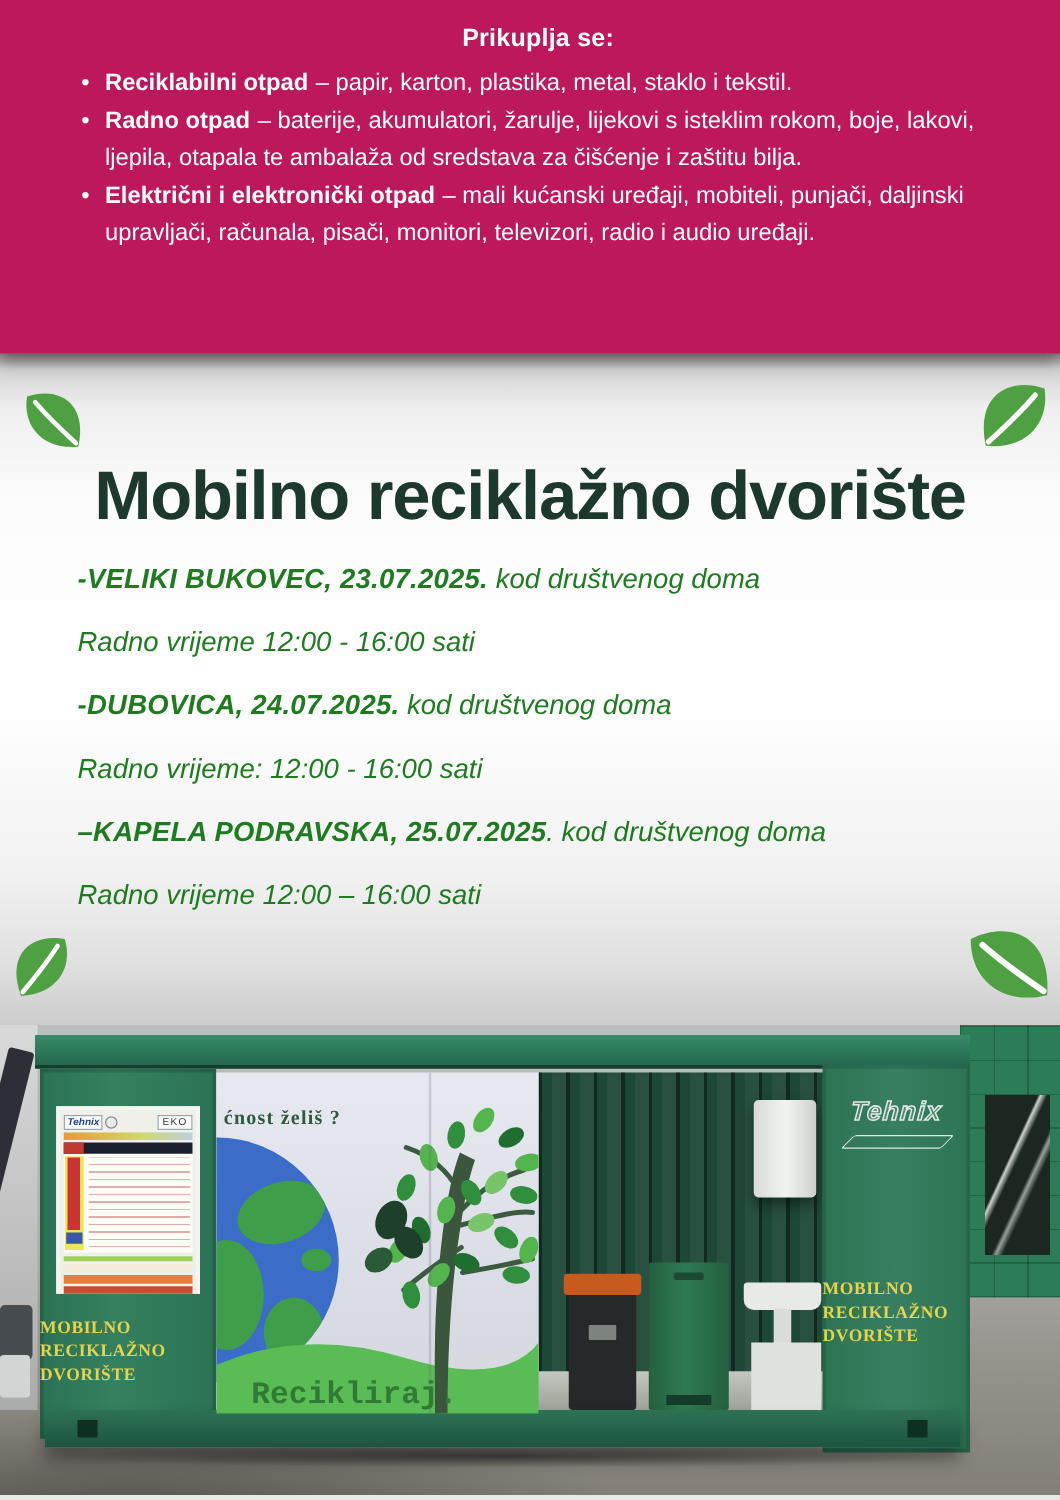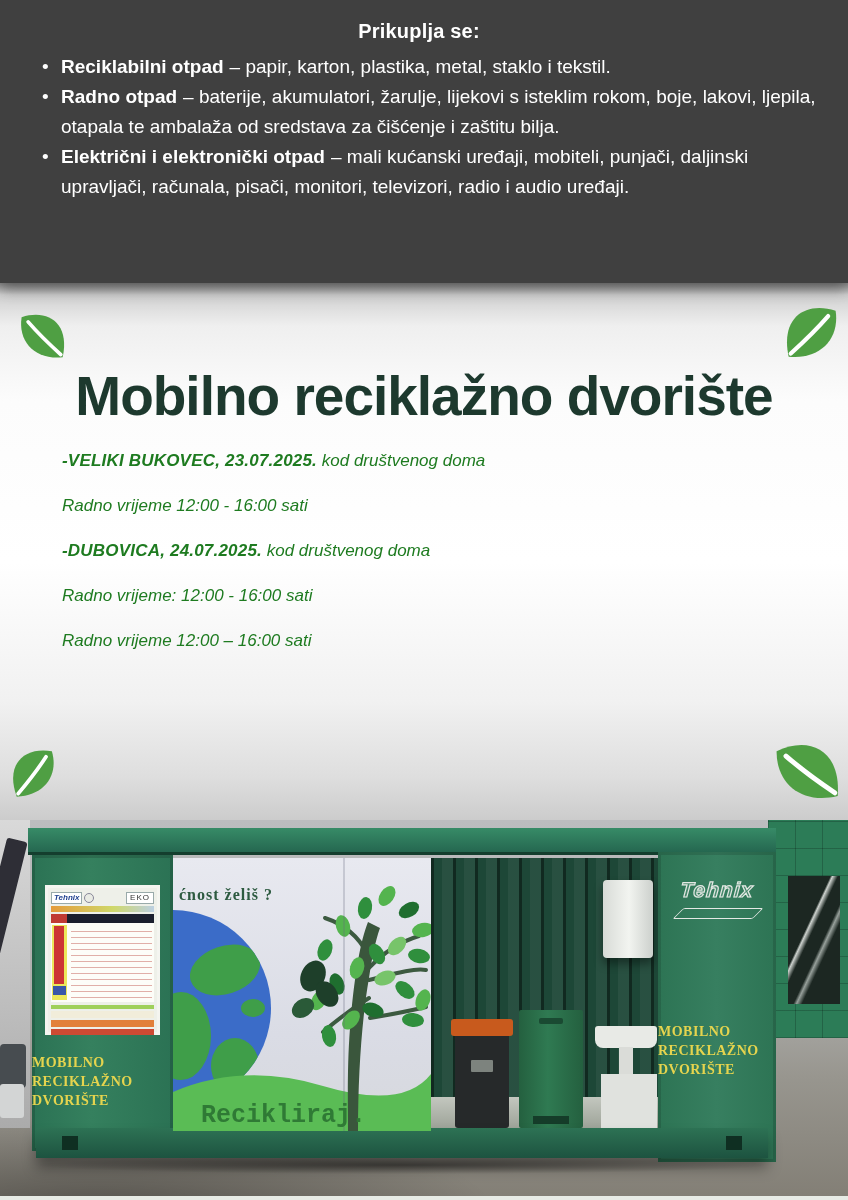--- a/index.html
+++ b/index.html
@@ -1,21 +1,21 @@
 <!DOCTYPE html>
 <html><head>
 <meta charset="utf-8">
 <style>
   html,body{margin:0;padding:0;background:#ffffff;}
   .page{position:relative;width:848px;height:1200px;overflow:hidden;
         font-family:"Liberation Sans",sans-serif;background:#fff;}
 
   
   .info{position:relative;z-index:3;box-sizing:border-box;width:848px;height:283px;
-        background:#404040;padding:20px 26px 0 16px;color:#fff;
+        background:#be185d;padding:20px 26px 0 39px;color:#fff;
         box-shadow:0 6px 14px rgba(45,45,45,.55);}
   .info-title{text-align:center;font-weight:700;font-size:20px;margin-bottom:9px;letter-spacing:.2px;}
   .info-list{list-style:none;margin:0;padding:0 6px 0 24px;font-size:19px;line-height:30px;}
   .info-list li{position:relative;padding-left:21px;}
   .info-list li::before{content:"•";position:absolute;left:2px;top:0;font-size:19px;}
   .li-lead{font-weight:700;margin-right:6px;}
 
   
   .mid{position:relative;z-index:1;width:848px;height:537px;
        background:linear-gradient(180deg,#8f8f8f 0%,#d2d2d2 2.2%,#efefef 8%,
@@ -23,21 +23,21 @@
   .leaf{position:absolute;}
   .leaf svg{display:block;width:100%;height:100%;}
   .leaf-tl{left:16px;top:22px;width:56px;height:58px;}
   .leaf-tr{left:778px;top:14px;width:64px;height:66px;transform:scaleX(-1);}
   .leaf-bl{left:4px;top:456px;width:56px;height:64px;transform:scaleX(-1) rotate(8deg);}
   .leaf-br{left:772px;top:448px;width:74px;height:76px;transform:rotate(-8deg);}
 
   .big-title{margin:0;padding-top:86px;text-align:center;
              font-size:55px;font-weight:800;letter-spacing:-1px;line-height:1;
              color:#1d392e;}
-  .schedule{margin:27px 0 0 62px;font-style:italic;font-size:17px;color:#1e7b20;}
+  .schedule{margin:27px 0 0 62px;font-style:italic;font-size:22px;color:#1e7b20;}
   .schedule p{margin:0 0 26px 0;line-height:1.12;white-space:nowrap;}
   .sched-loc .bold{font-weight:700;letter-spacing:.2px;}
 
   
   .photo{position:relative;width:848px;height:376px;overflow:hidden;
          background:linear-gradient(180deg,#bcbdbf 0%,#aeaeac 45%,#98968f 68%,#837f76 100%);}
   .pave-shade{position:absolute;left:0;bottom:-40px;width:500px;height:120px;
               background:radial-gradient(ellipse at 20% 80%,rgba(0,0,0,.35),transparent 70%);}
   .sky{position:absolute;left:0;top:0;width:30px;height:308px;
        background:linear-gradient(180deg,#d9d9d9,#ababab);}
@@ -186,20 +186,21 @@
         </svg>
     </span>
 
     <h1 class="big-title">Mobilno reciklažno dvorište</h1>
 
     <div class="schedule">
       <p class="sched-loc"><span class="bold">-VELIKI BUKOVEC, 23.07.2025.</span><span> kod društvenog doma</span></p>
       <p class="sched-hrs">Radno vrijeme 12:00 - 16:00 sati</p>
       <p class="sched-loc"><span class="bold">-DUBOVICA, 24.07.2025.</span><span> kod društvenog doma</span></p>
       <p class="sched-hrs">Radno vrijeme: 12:00 - 16:00 sati</p>
+      <p class="sched-loc"><span class="bold">–KAPELA PODRAVSKA, 25.07.2025</span><span>. kod društvenog doma</span></p>
       <p class="sched-hrs">Radno vrijeme 12:00 – 16:00 sati</p>
     </div>
   </section>
 
   <section class="photo">
     <div class="pave-shade"></div>
     <div class="sky">
       <div class="flag"></div>
       <div class="car"></div>
       <div class="car-light"></div>

